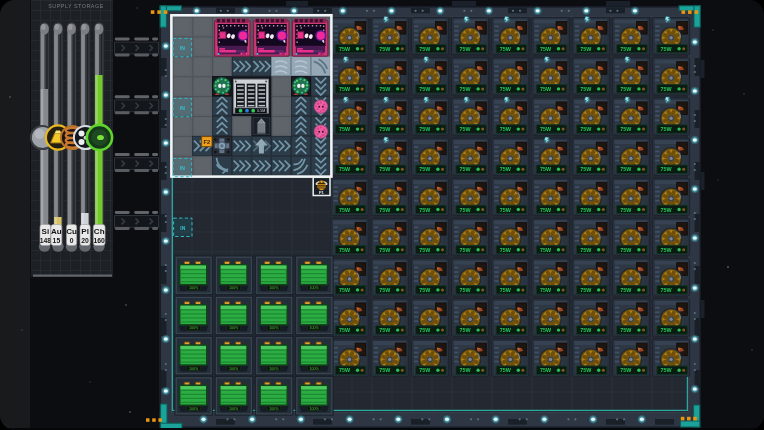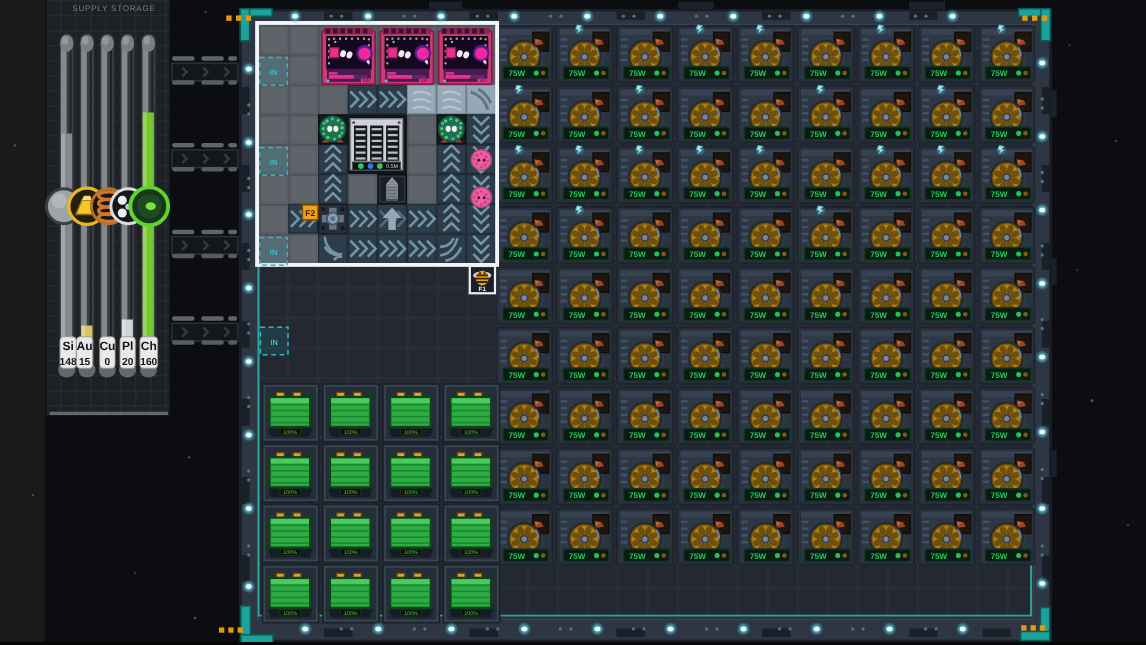--- a/index.html
+++ b/index.html
@@ -1,14 +1,14 @@
 <!DOCTYPE html>
 <html><head><meta charset="utf-8"><title>station</title><style>
 html,body{margin:0;padding:0;background:#000;}
-#stage{position:relative;width:764px;height:430px;overflow:hidden;background:#0c0d10;font-family:"Liberation Sans",sans-serif;}
+#stage{position:relative;width:764px;height:430px;overflow:hidden;background:#0c0d10;font-family:"Liberation Sans",sans-serif;border-radius:15px;}
 svg{display:block;}
 text{font-family:"Liberation Sans",sans-serif;}
 </style></head><body>
 <div id="stage">
 <svg width="764" height="430" viewBox="0 0 764 430" xmlns="http://www.w3.org/2000/svg">
 <defs>
 <radialGradient id="glow">
           <stop offset="0%" stop-color="#d6feff" stop-opacity="1"></stop>
           <stop offset="35%" stop-color="#7ae8f5" stop-opacity=".75"></stop>
           <stop offset="100%" stop-color="#2aa8c0" stop-opacity="0"></stop>

